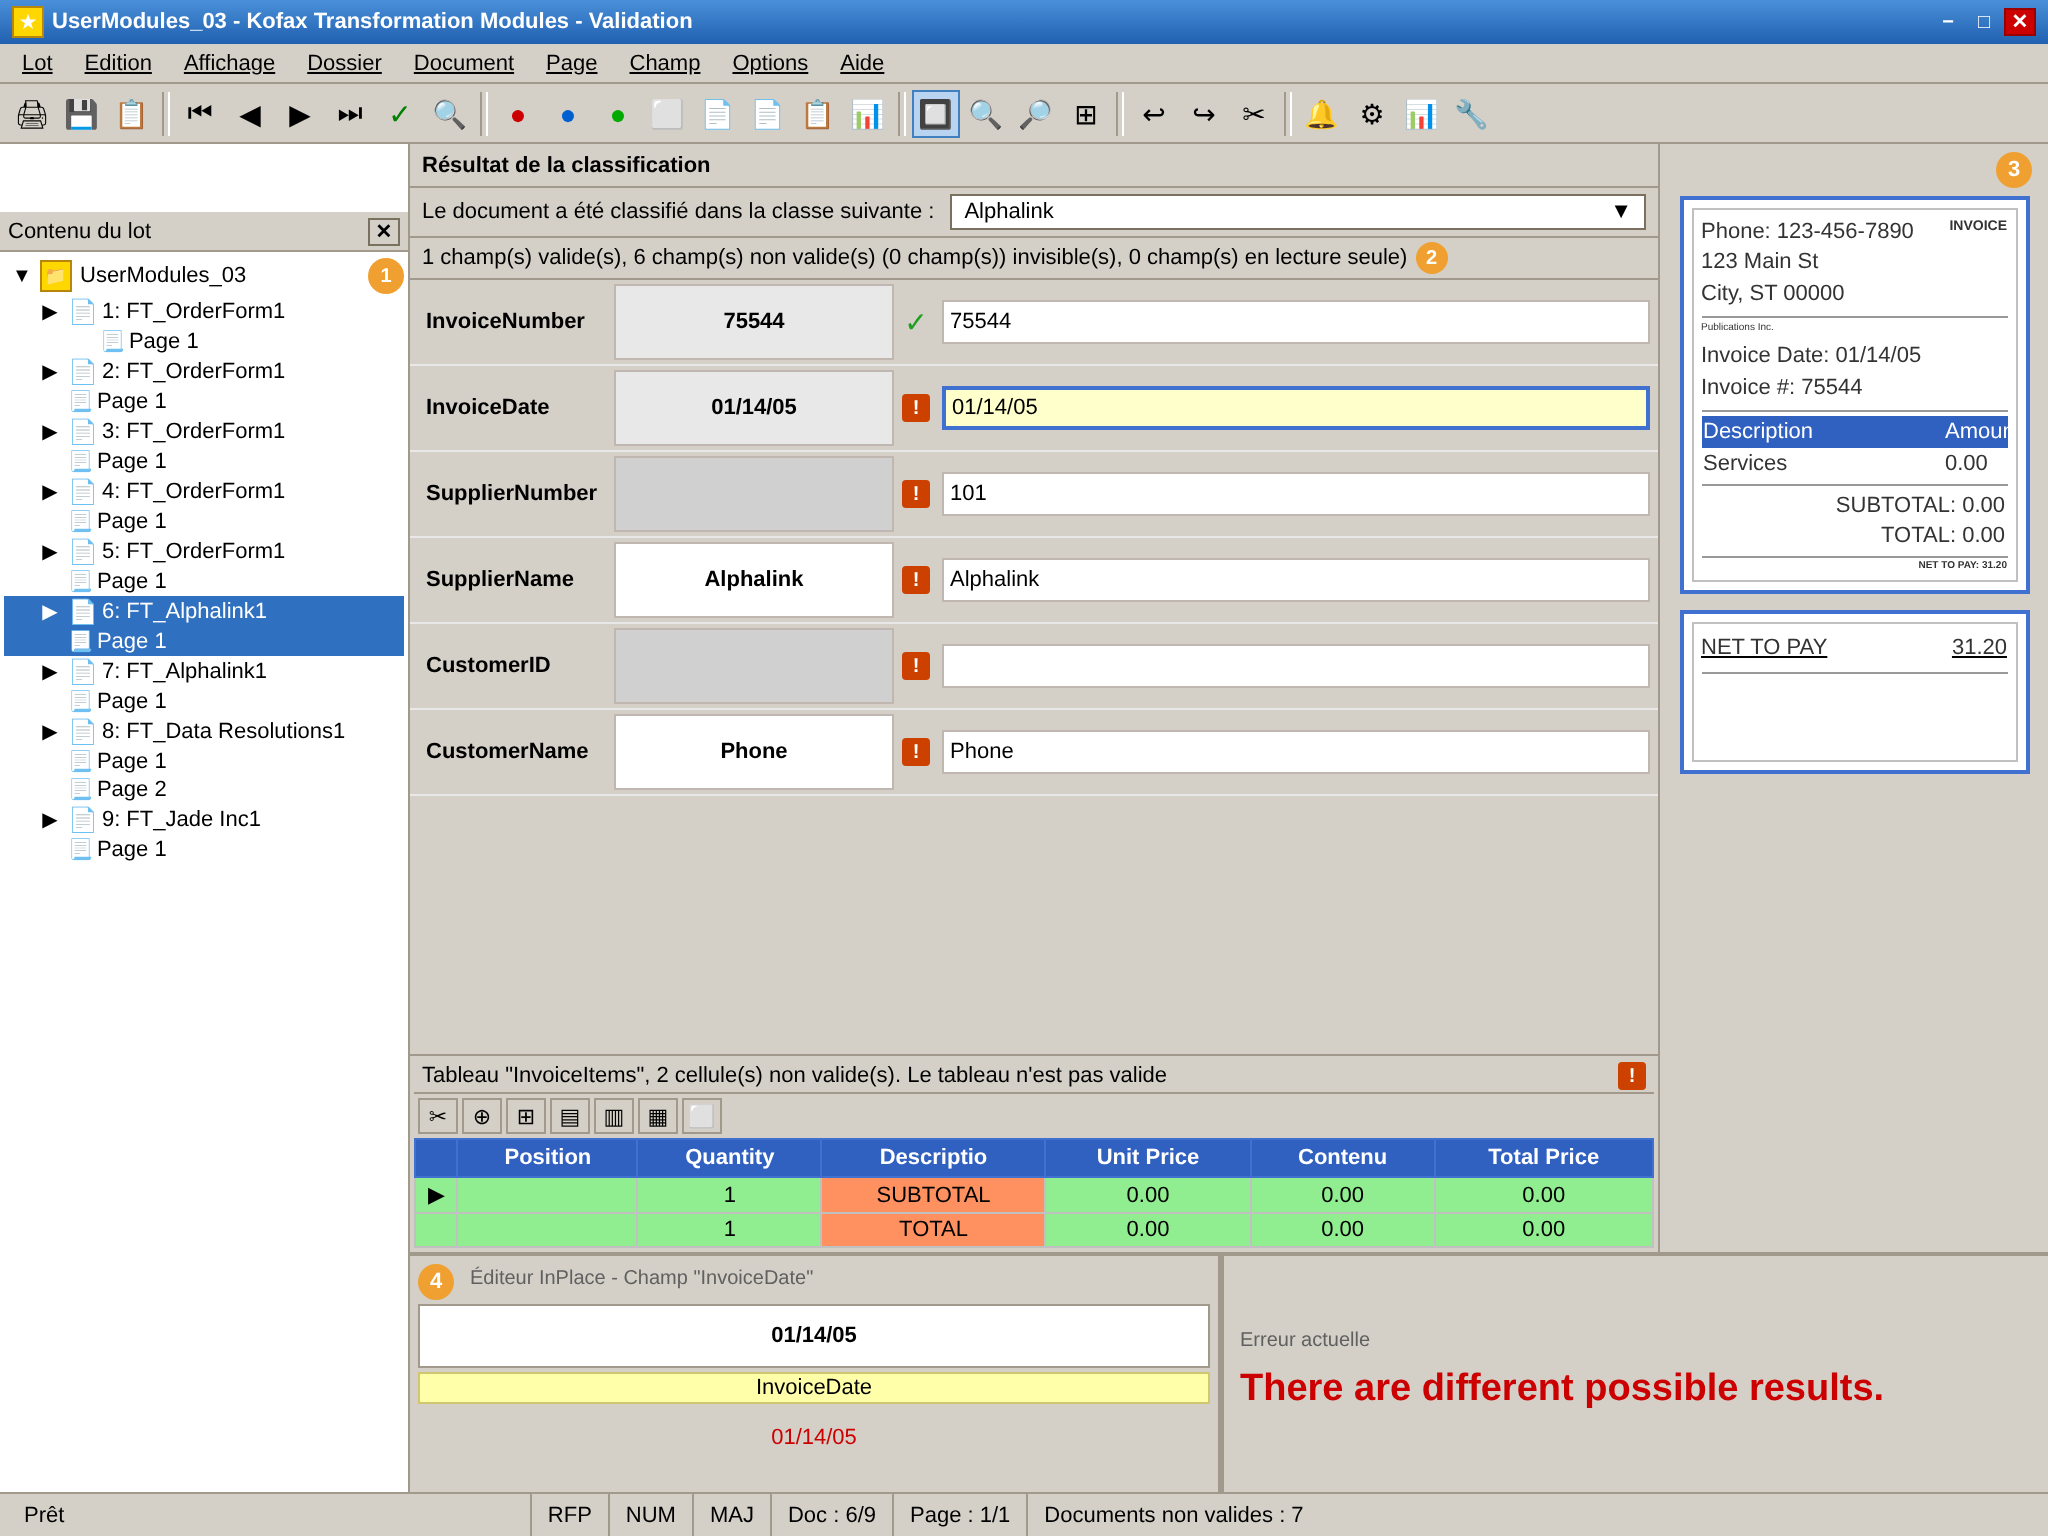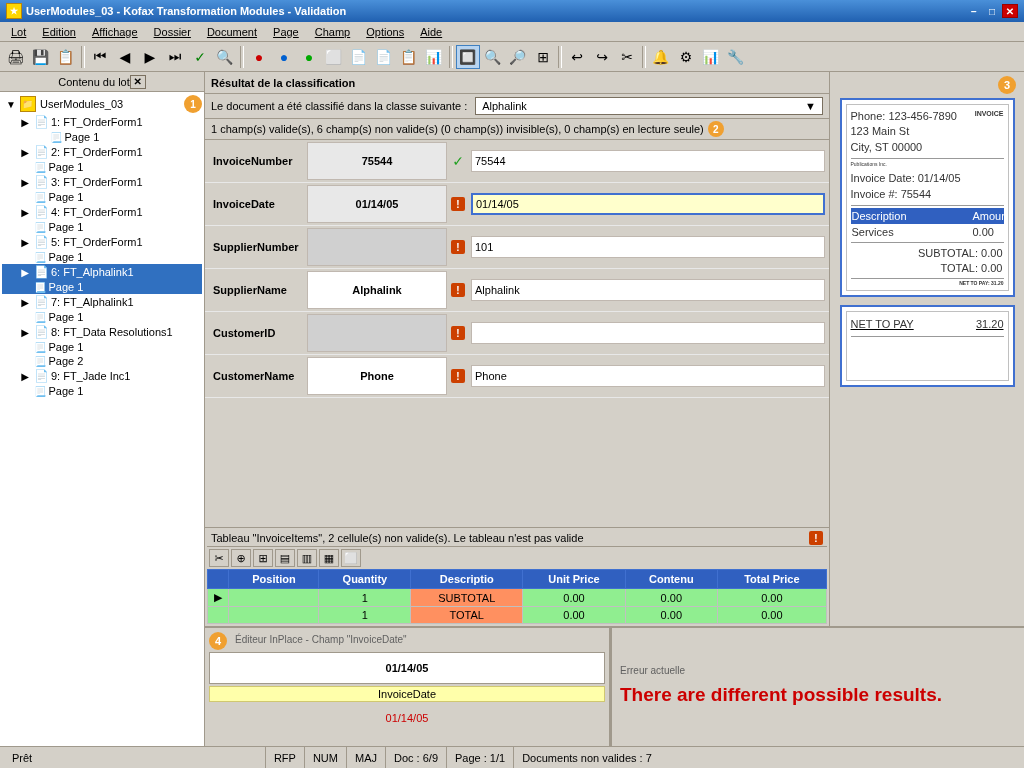--- a/index.html
+++ b/index.html
@@ -73,22 +73,23 @@
       border-right: 1px solid #a0998c;
       display: flex;
       flex-direction: column;
     }
     .panel-header {
       background: #d4d0c8;
       border-bottom: 1px solid #a0998c;
       padding: 2px 4px;
       display: flex;
       align-items: center;
-      justify-content: center;
+      justify-content: space-between;
       height: 20px;
+      margin-top: 34px;
     }
     .panel-close-btn { width: 16px; height: 14px; background: #d4d0c8; border: 1px solid #7a7060; display: flex; align-items: center; justify-content: center; cursor: pointer; font-size: 10px; font-weight: bold; }
     .tree-area { flex: 1; overflow: auto; padding: 2px; }
     .tree-item { display: flex; align-items: center; gap: 2px; padding: 1px 0; cursor: pointer; user-select: none; }
     .tree-item.selected { background: #3070c0; color: white; }
     .tree-label { flex: 1; }
     .tree-expand { width: 14px; text-align: center; font-size: 10px; }
     .tree-indent-1 { padding-left: 16px; }
     .tree-indent-2 { padding-left: 32px; }
     .badge-circle {

